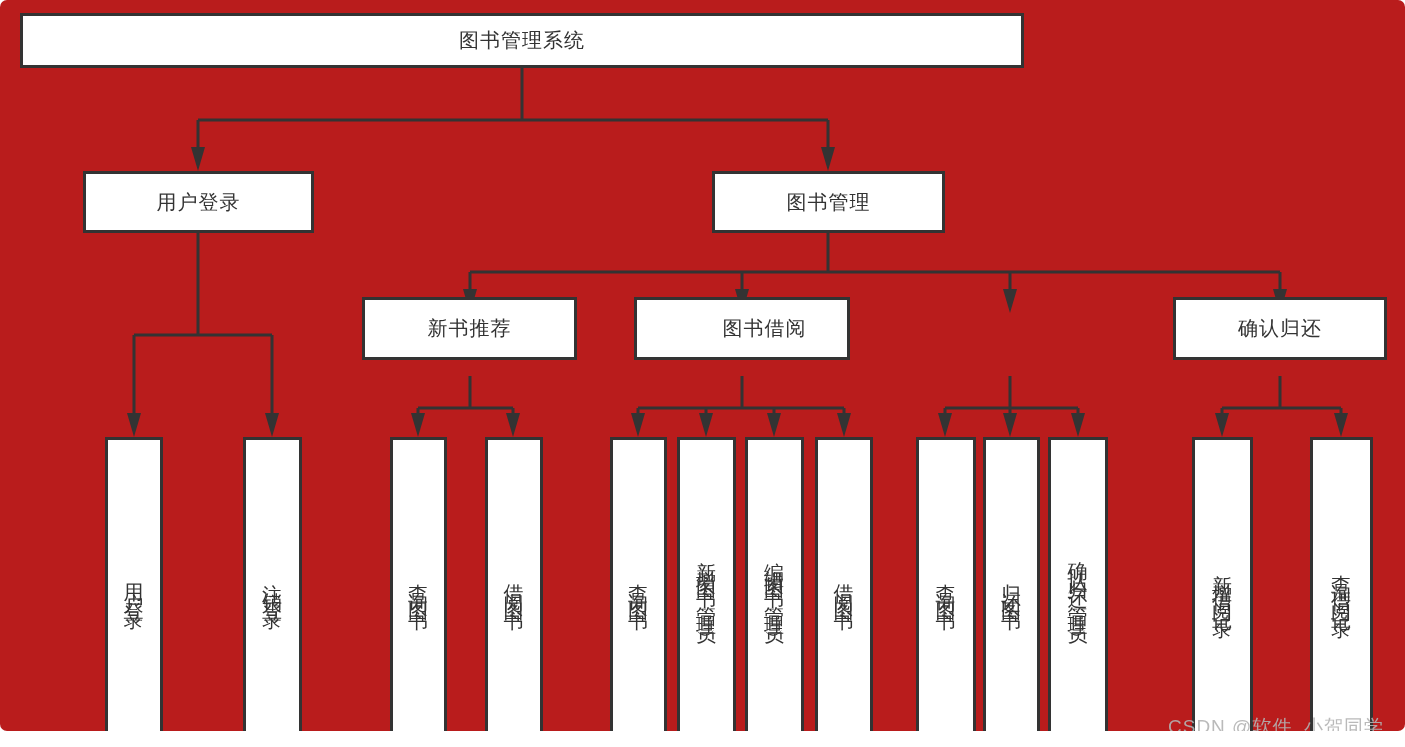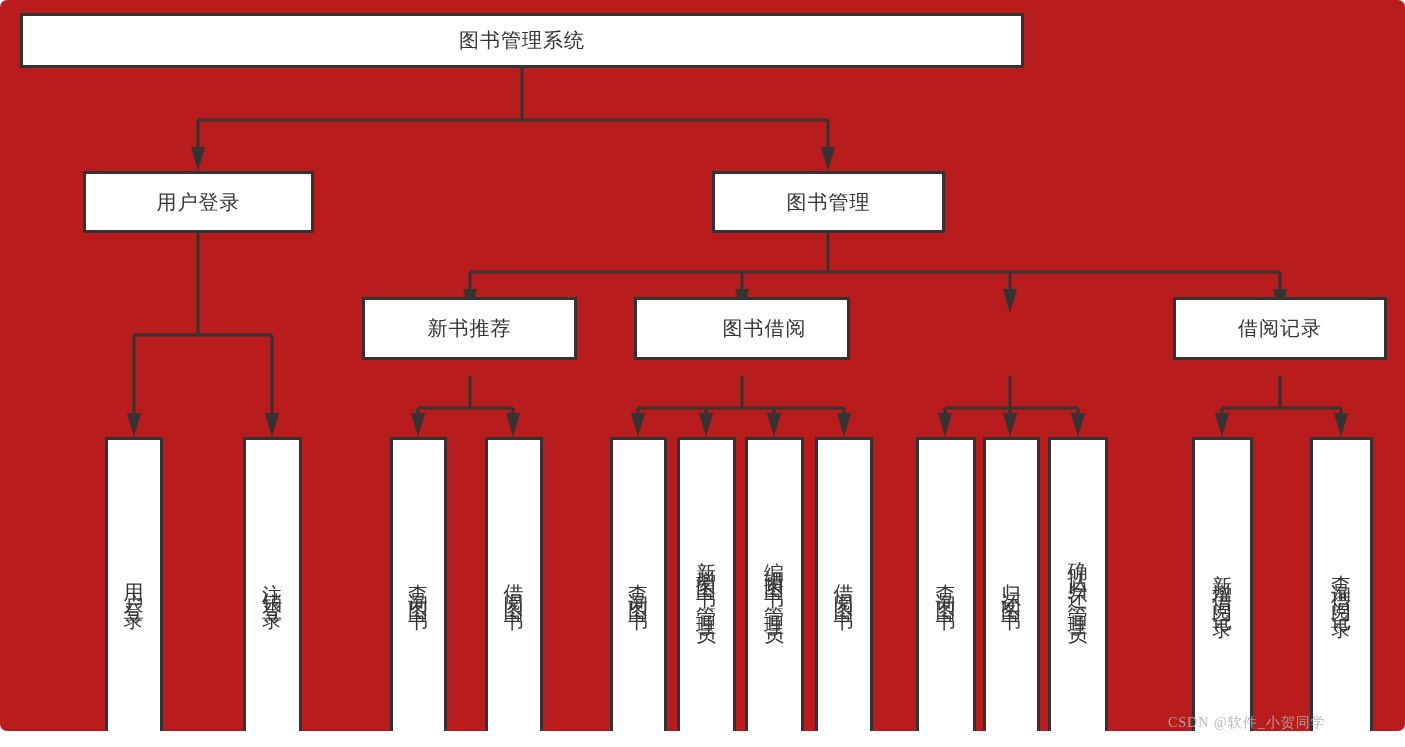--- a/index.html
+++ b/index.html
@@ -50,25 +50,24 @@
     letter-spacing: 9px;
     font-size: 20px;
     line-height: 1;
     white-space: normal;
   }
   .watermark {
     position: absolute;
     left: 1168px;
     top: 714px;
     z-index: 5;
-    font-size: 14px;
+    font-size: 19px;
     color: rgba(178, 178, 178, 0.9);
     letter-spacing: 1px;
     white-space: nowrap;
-    font-family: Liberation Serif, serif;
   }
 </style>
 </head>
 <body>
 
 <div class="canvas">
 
   <svg class="connector-layer" width="1405" height="747" viewBox="0 0 1405 747" xmlns="http://www.w3.org/2000/svg">
     <g stroke="#333333" stroke-width="3" fill="none">
       <path d="M522 68 V120 M198 120 H828 M198 120 V150 M828 120 V150"></path>
@@ -102,21 +101,21 @@
     </g>
   </svg>
 
   <div class="box root-box">图书管理系统</div>
 
   <div class="box l1-box" style="left:83px; width:231px;">用户登录</div>
   <div class="box l1-box" style="left:712px; width:233px;">图书管理</div>
 
   <div class="box l2-box" style="left:362px; width:215px;">新书推荐</div>
   <div class="box l2-box" style="left:634px; width:216px;padding-left:45px;">图书借阅</div>
-  <div class="box l2-box" style="left:1173px; width:214px;">借阅记录</div>
+  <div class="box l2-box" style="left:1173px; width:214px;">确认归还</div>
 
   <div class="box leaf" style="left:105px; width:58px;">用户登录</div>
   <div class="box leaf" style="left:243px; width:59px;">注销登录</div>
   <div class="box leaf" style="left:390px; width:57px;">查询图书</div>
   <div class="box leaf" style="left:485px; width:58px;">借阅图书</div>
   <div class="box leaf" style="left:610px; width:57px;">查询图书</div>
   <div class="box leaf" style="left:677px; width:59px;">新增图书（管理员）</div>
   <div class="box leaf" style="left:745px; width:59px;">编辑图书（管理员）</div>
   <div class="box leaf" style="left:815px; width:58px;">借阅图书</div>
   <div class="box leaf" style="left:916px; width:60px;">查询图书</div>

